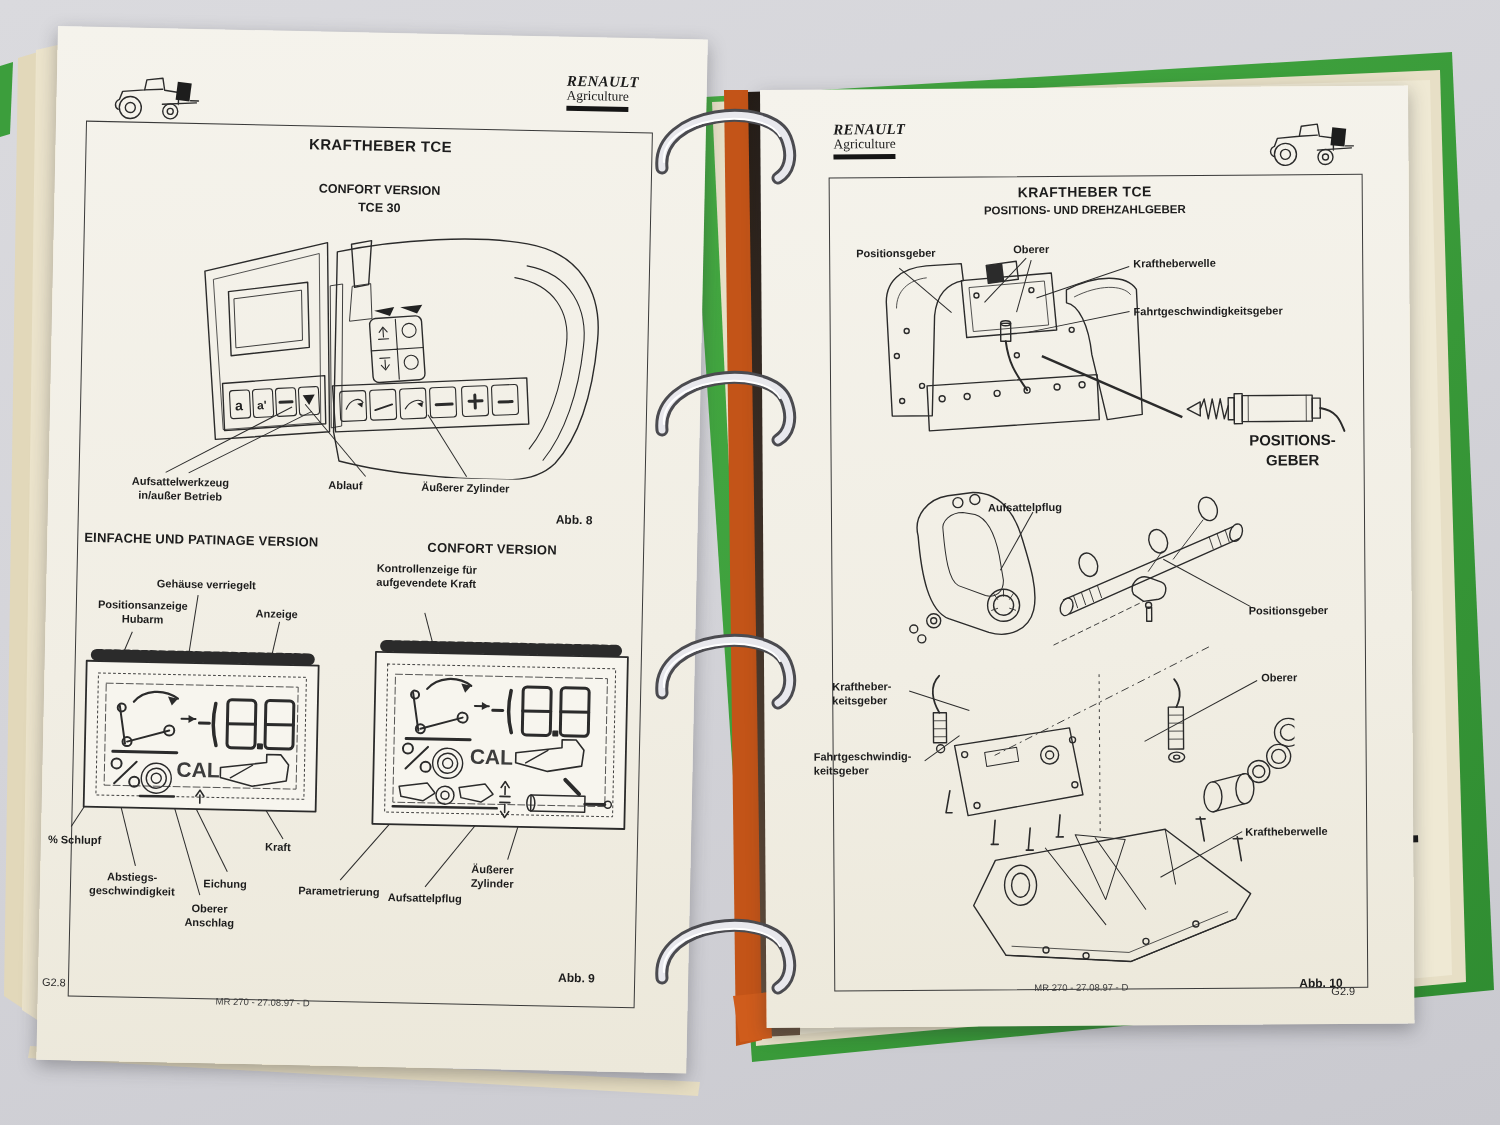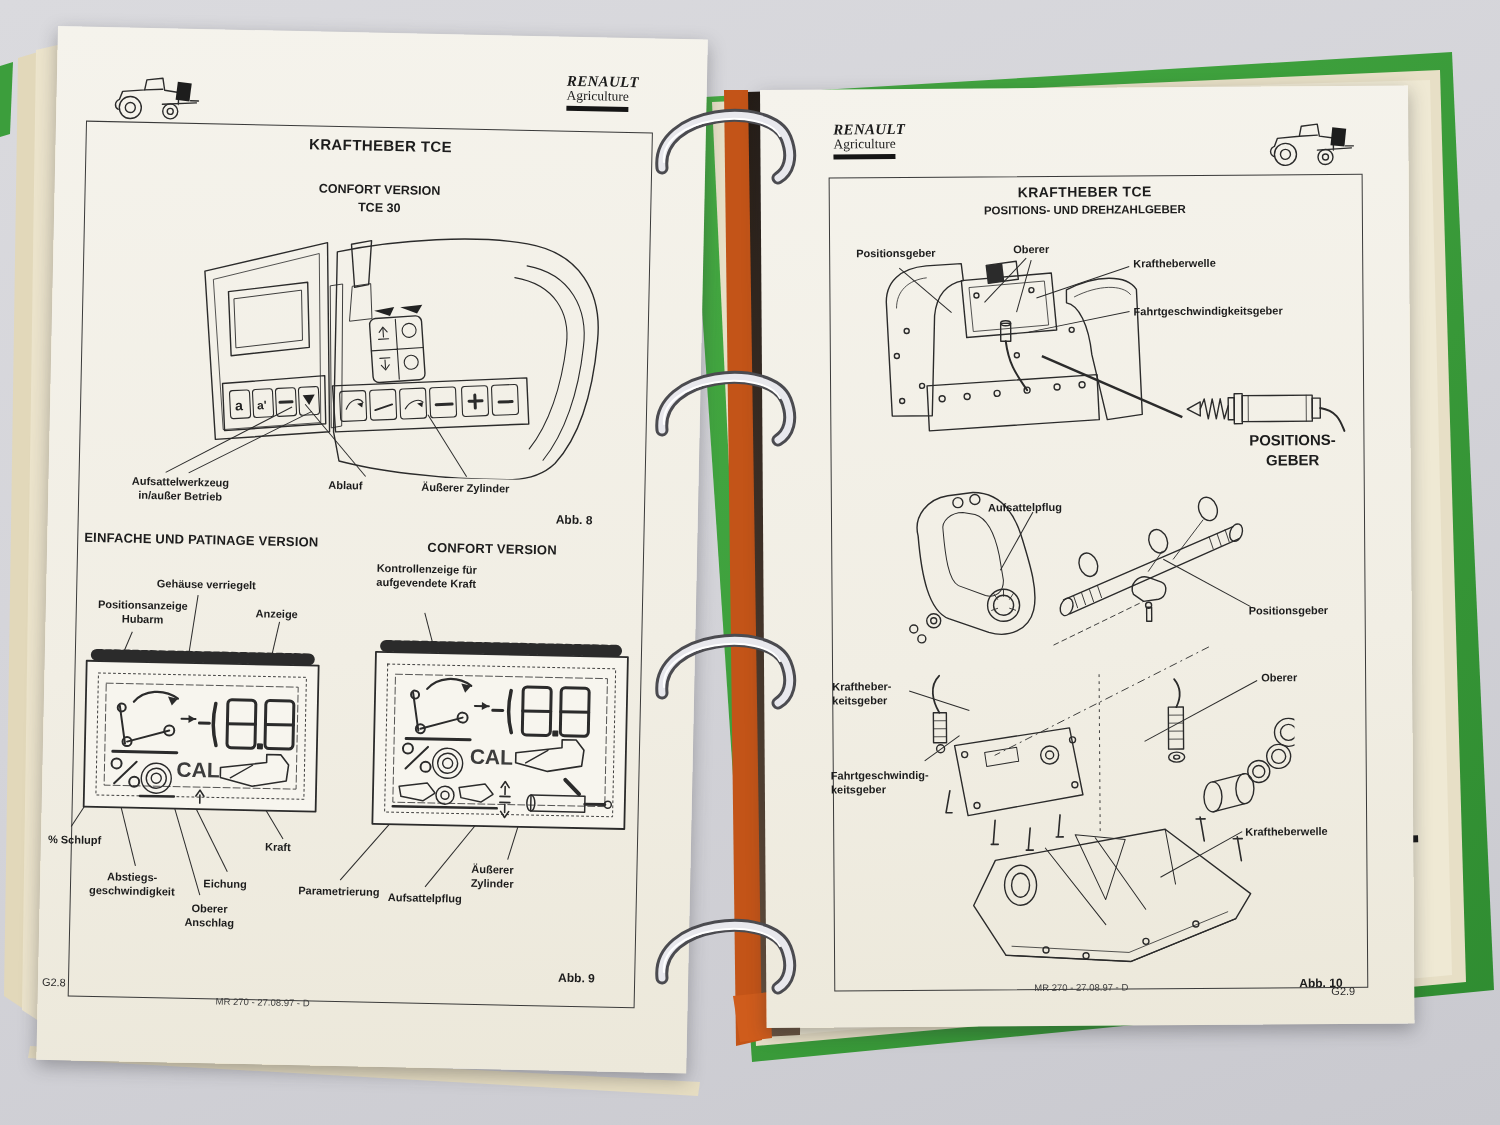--- a/index.html
+++ b/index.html
@@ -469,21 +469,21 @@
     <div class="lbl tleft" style="left:252px;top:154px;">Oberer</div>
     <div class="lbl tleft" style="left:372px;top:169px;">Kraftheberwelle</div>
     <div class="lbl tleft" style="left:372px;top:217px;">Fahrtgeschwindigkeitsgeber</div>
     <div class="lbl" style="left:460px;top:344px;width:140px;font-size:15px;">POSITIONS-
 GEBER</div>
     <div class="lbl tleft" style="left:225px;top:412px;">Aufsattelpflug</div>
     <div class="lbl tleft" style="left:485px;top:517px;">Positionsgeber</div>
     <div class="lbl tleft" style="left:68px;top:590px;">Kraftheber-
 keitsgeber</div>
     <div class="lbl tleft" style="left:497px;top:584px;">Oberer</div>
-    <div class="lbl tleft" style="left:66px;top:660px;margin-top:19px;">Fahrtgeschwindig-
+    <div class="lbl tleft" style="left:49px;top:660px;">Fahrtgeschwindig-
 keitsgeber</div>
     <div class="lbl tleft" style="left:480px;top:738px;">Kraftheberwelle</div>
     <div class="cap" style="left:533px;top:890px;">Abb. 10</div>
 
     <div class="footer" style="left:215px;top:894px;width:200px;text-align:center;">MR 270 - 27.08.97 - D</div>
     <div class="pagecode" style="left:565px;top:899px;">G2.9</div>
   </div>
 
   <svg class="abs" width="1500" height="1125" viewBox="0 0 1500 1125" style="left:0;top:0;pointer-events:none">
     <g fill="none" stroke-linecap="round">

